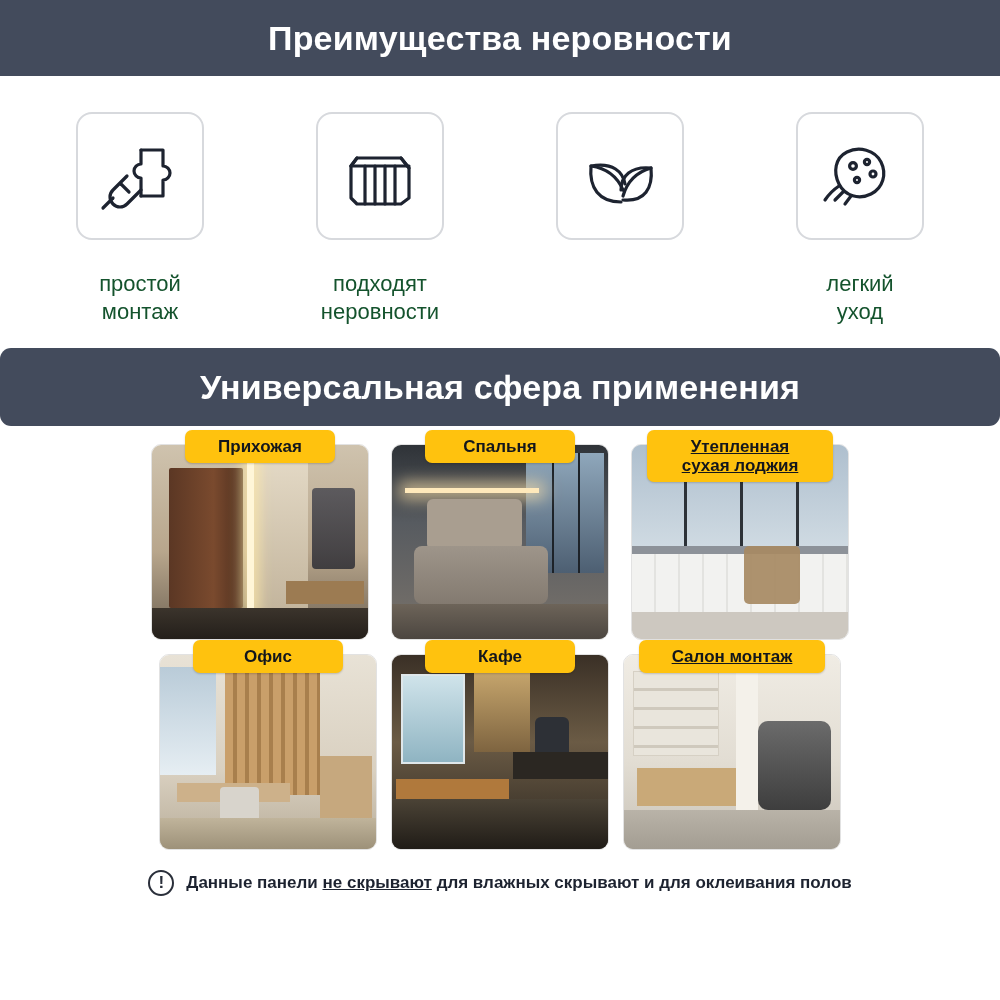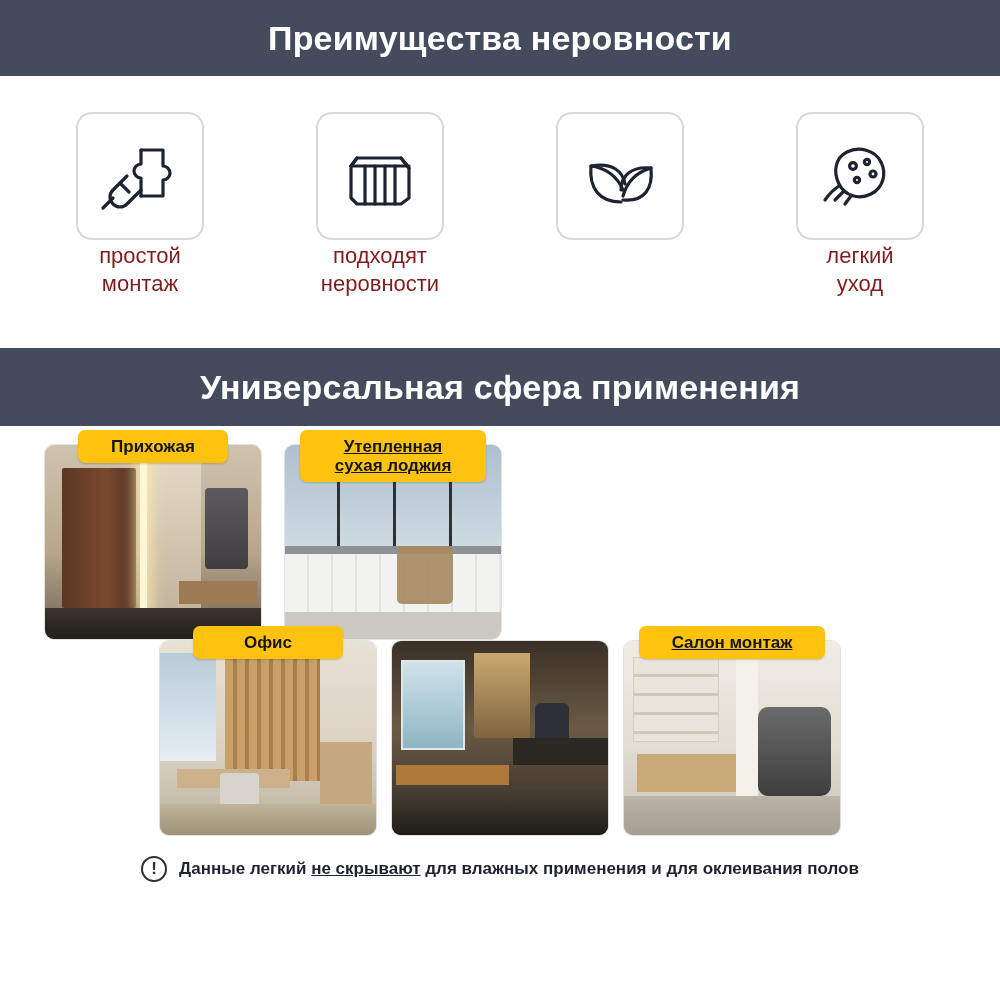--- a/index.html
+++ b/index.html
@@ -22,20 +22,21 @@
   .banner-1 {
     height: 76px;
     display: flex; align-items: center; justify-content: center;
     font-size: 34px;
   }
   .banner-2 {
     height: 78px;
     display: flex; align-items: center; justify-content: center;
     font-size: 34px;
     margin-top: 4px;
+    border-radius: 11px;
   }
 
   
   .benefits {
     height: 268px;
     display: flex;
     align-items: flex-start;
     justify-content: space-between;
     padding: 36px 42px 0 42px;
   }
@@ -46,33 +47,33 @@
     align-items: center;
   }
   .icon-box {
     width: 128px; height: 128px;
     border: 2px solid #d7d9dd;
     border-radius: 16px;
     display: flex; align-items: center; justify-content: center;
     background: #fff;
   }
   .benefit-label {
-    margin-top: 2px;
+    margin-top: 30px;
     text-align: center;
     font-size: 22px;
     line-height: 1.25;
-    color: #7f1d1d;
+    color: #14532d;
     font-weight: 500;
     white-space: pre-line;
   }
 
   
   .gallery { padding: 18px 44px 0 44px; }
-  .row { display: flex; gap: 22px; }
-  .row-2 { justify-content: center; gap: 14px; }
+  .row { display: flex; gap: 22px; justify-content: center; }
+  .row-2 { margin-top: 14px; justify-content: center; gap: 14px; }
 
   .card {
     position: relative;
     width: 218px;
     height: 196px;
     border-radius: 10px;
     overflow: visible;
   }
   .card .photo {
     position: absolute;
@@ -278,20 +279,34 @@
               <div class="strip"></div>
             <div class="coats"></div>
               <div class="bench"></div>
               <div class="floor"></div>
           </div>
         </div>
         <div class="tag">Прихожая</div>
       </div>
 
 
+      <div class="card">
+        <div class="photo">
+          <div class="scene s-bed">
+            <div class="win"></div>
+              <div class="mull1"></div>
+              <div class="mull2"></div>
+            <div class="glow"></div>
+              <div class="head"></div>
+              <div class="bed"></div>
+              <div class="floor"></div>
+          </div>
+        </div>
+        <div class="tag">Спальня</div>
+      </div>
 
       <div class="card">
         <div class="photo">
           <div class="scene s-log">
             <div class="glass"></div>
               <div class="m1"></div>
               <div class="m2"></div>
               <div class="m3"></div>
             <div class="sill"></div>
               <div class="panel"></div>
@@ -325,20 +340,21 @@
         <div class="photo">
           <div class="scene s-cafe">
             <div class="fridge"></div>
               <div class="window"></div>
               <div class="person"></div>
             <div class="bar"></div>
               <div class="table"></div>
               <div class="floor"></div>
           </div>
         </div>
+        <div class="tag">Кафе</div>
       </div>
 
       <div class="card">
         <div class="photo">
           <div class="scene s-salon">
             <div class="shelves"></div>
               <div class="wall"></div>
               <div class="chair"></div>
             <div class="counter"></div>
               <div class="floor"></div>
@@ -348,17 +364,17 @@
       </div>
 
     </div>
   </div>
 
   <div class="footnote">
     <div class="excl">
       <span>!</span>
     </div>
     <div class="footnote-text">
-      <span>Данные легкий </span><u>не скрывают</u><span> для влажных применения и для оклеивания полов</span>
+      <span>Данные панели </span><u>не скрывают</u><span> для влажных скрывают и для оклеивания полов</span>
     </div>
   </div>
 
 </div>
 
 </body></html>

